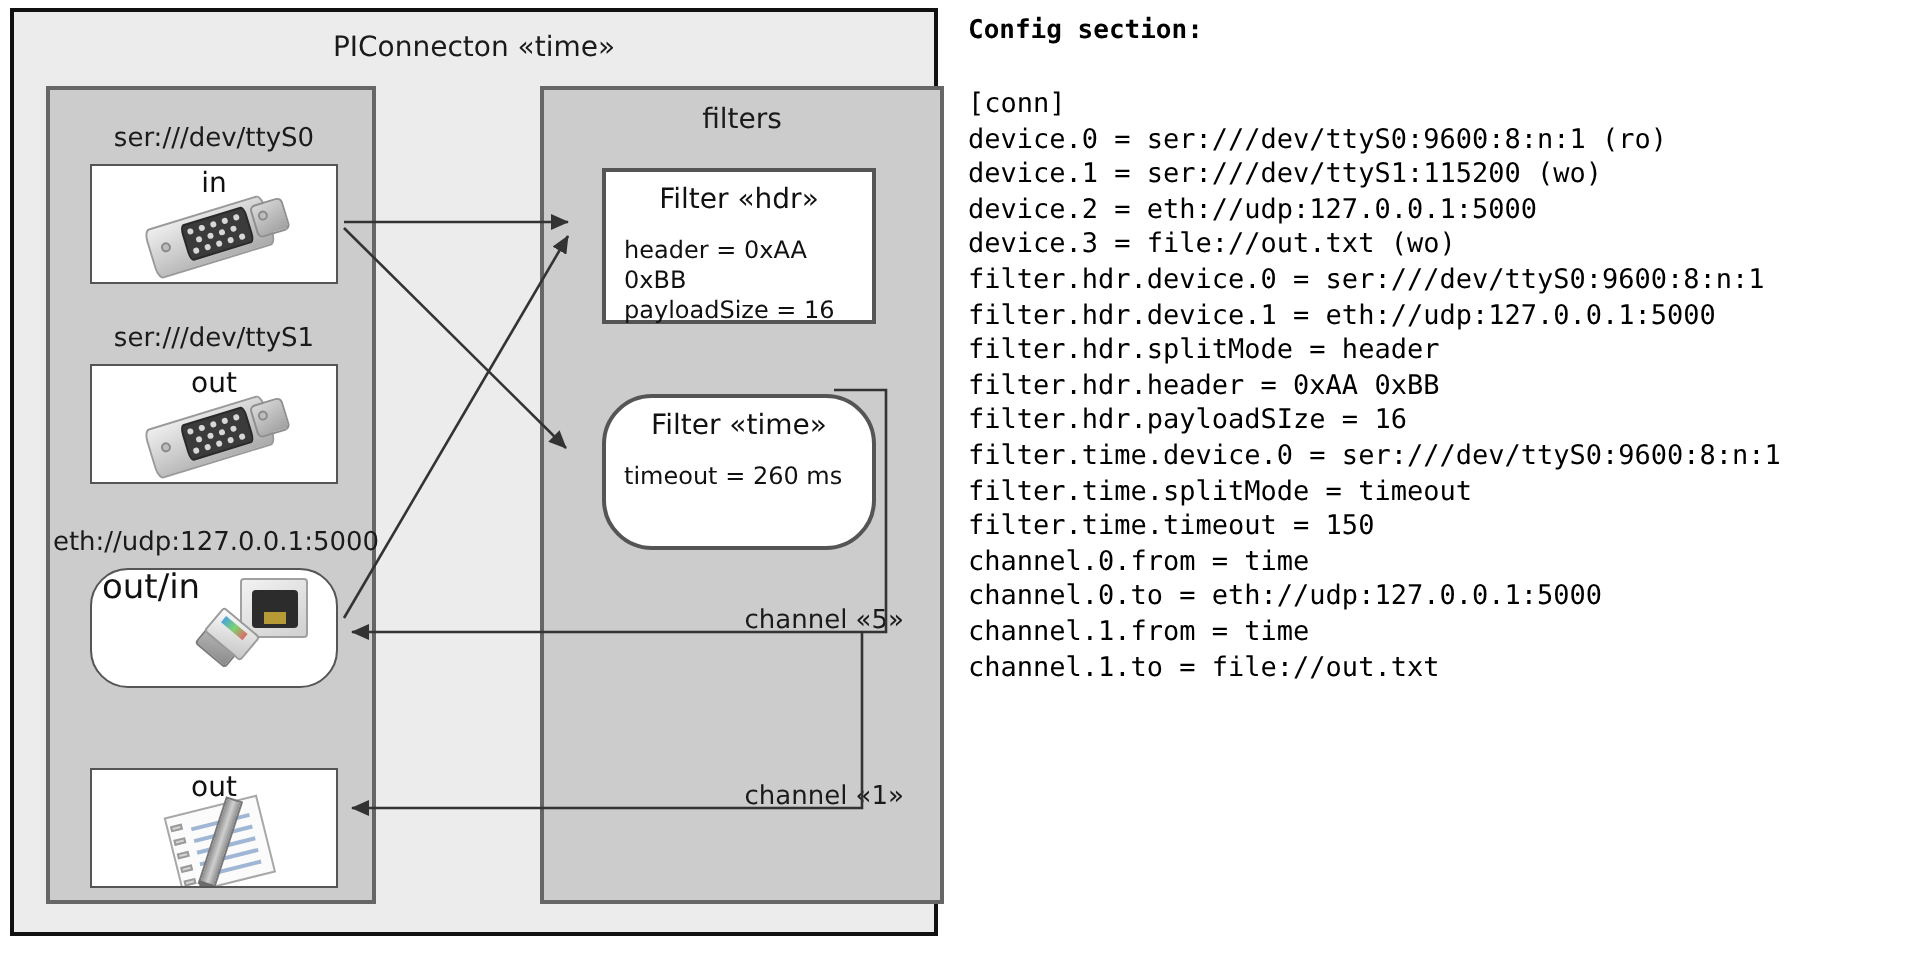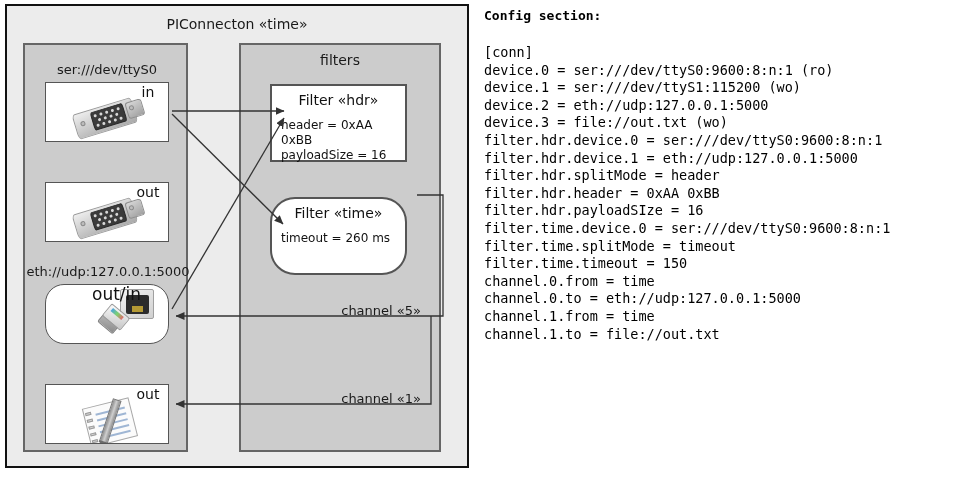--- a/index.html
+++ b/index.html
@@ -42,21 +42,21 @@
     border: 2px solid #666666;
     box-sizing: border-box;
   }
   #devices-panel {
     left: 16px;
     top: 37px;
     width: 165px;
     height: 409px;
   }
   #filters-panel {
-    left: 232px;
+    left: 263px;
     top: 37px;
     width: 202px;
     height: 409px;
   }
   #filters-title {
     position: absolute;
     left: 0;
     top: 7px;
     width: 100%;
     text-align: center;
@@ -89,21 +89,20 @@
   }
   .dev-name {
     position: absolute;
     left: 0;
     top: 1px;
     width: 100%;
     text-align: center;
     font-size: 14px;
     color: #111111;
     z-index: 3;
-    padding-left: 41px;
   }
   .dev-name.left {
     text-align: left;
     left: 5px;
     width: auto;
     font-size: 17px;
     top: -1px;
   }
 
   
@@ -357,20 +356,21 @@
             <i style="left:24px;top:10px"></i>
           </div>
           <div class="tail"></div>
           <div class="screw" style="left:6px;top:15px"></div>
           <div class="screw" style="left:57px;top:14px"></div>
         </div>
       </div>
     </div>
 
     <div class="dev-group" style="left:9px; top:117px; width:146px; height:82px;">
+      <div class="dev-label">ser:///dev/ttyS1</div>
       <div class="dev-box" style="left:11px;">
         <div class="dev-name">out</div>
         <div class="ico-serial">
           <div class="shell"></div>
           <div class="dsub"></div>
           <div class="pins">
             <i style="left:0px;top:0px"></i>
               <i style="left:6px;top:0px"></i>
             <i style="left:12px;top:0px"></i>
               <i style="left:18px;top:0px"></i>

